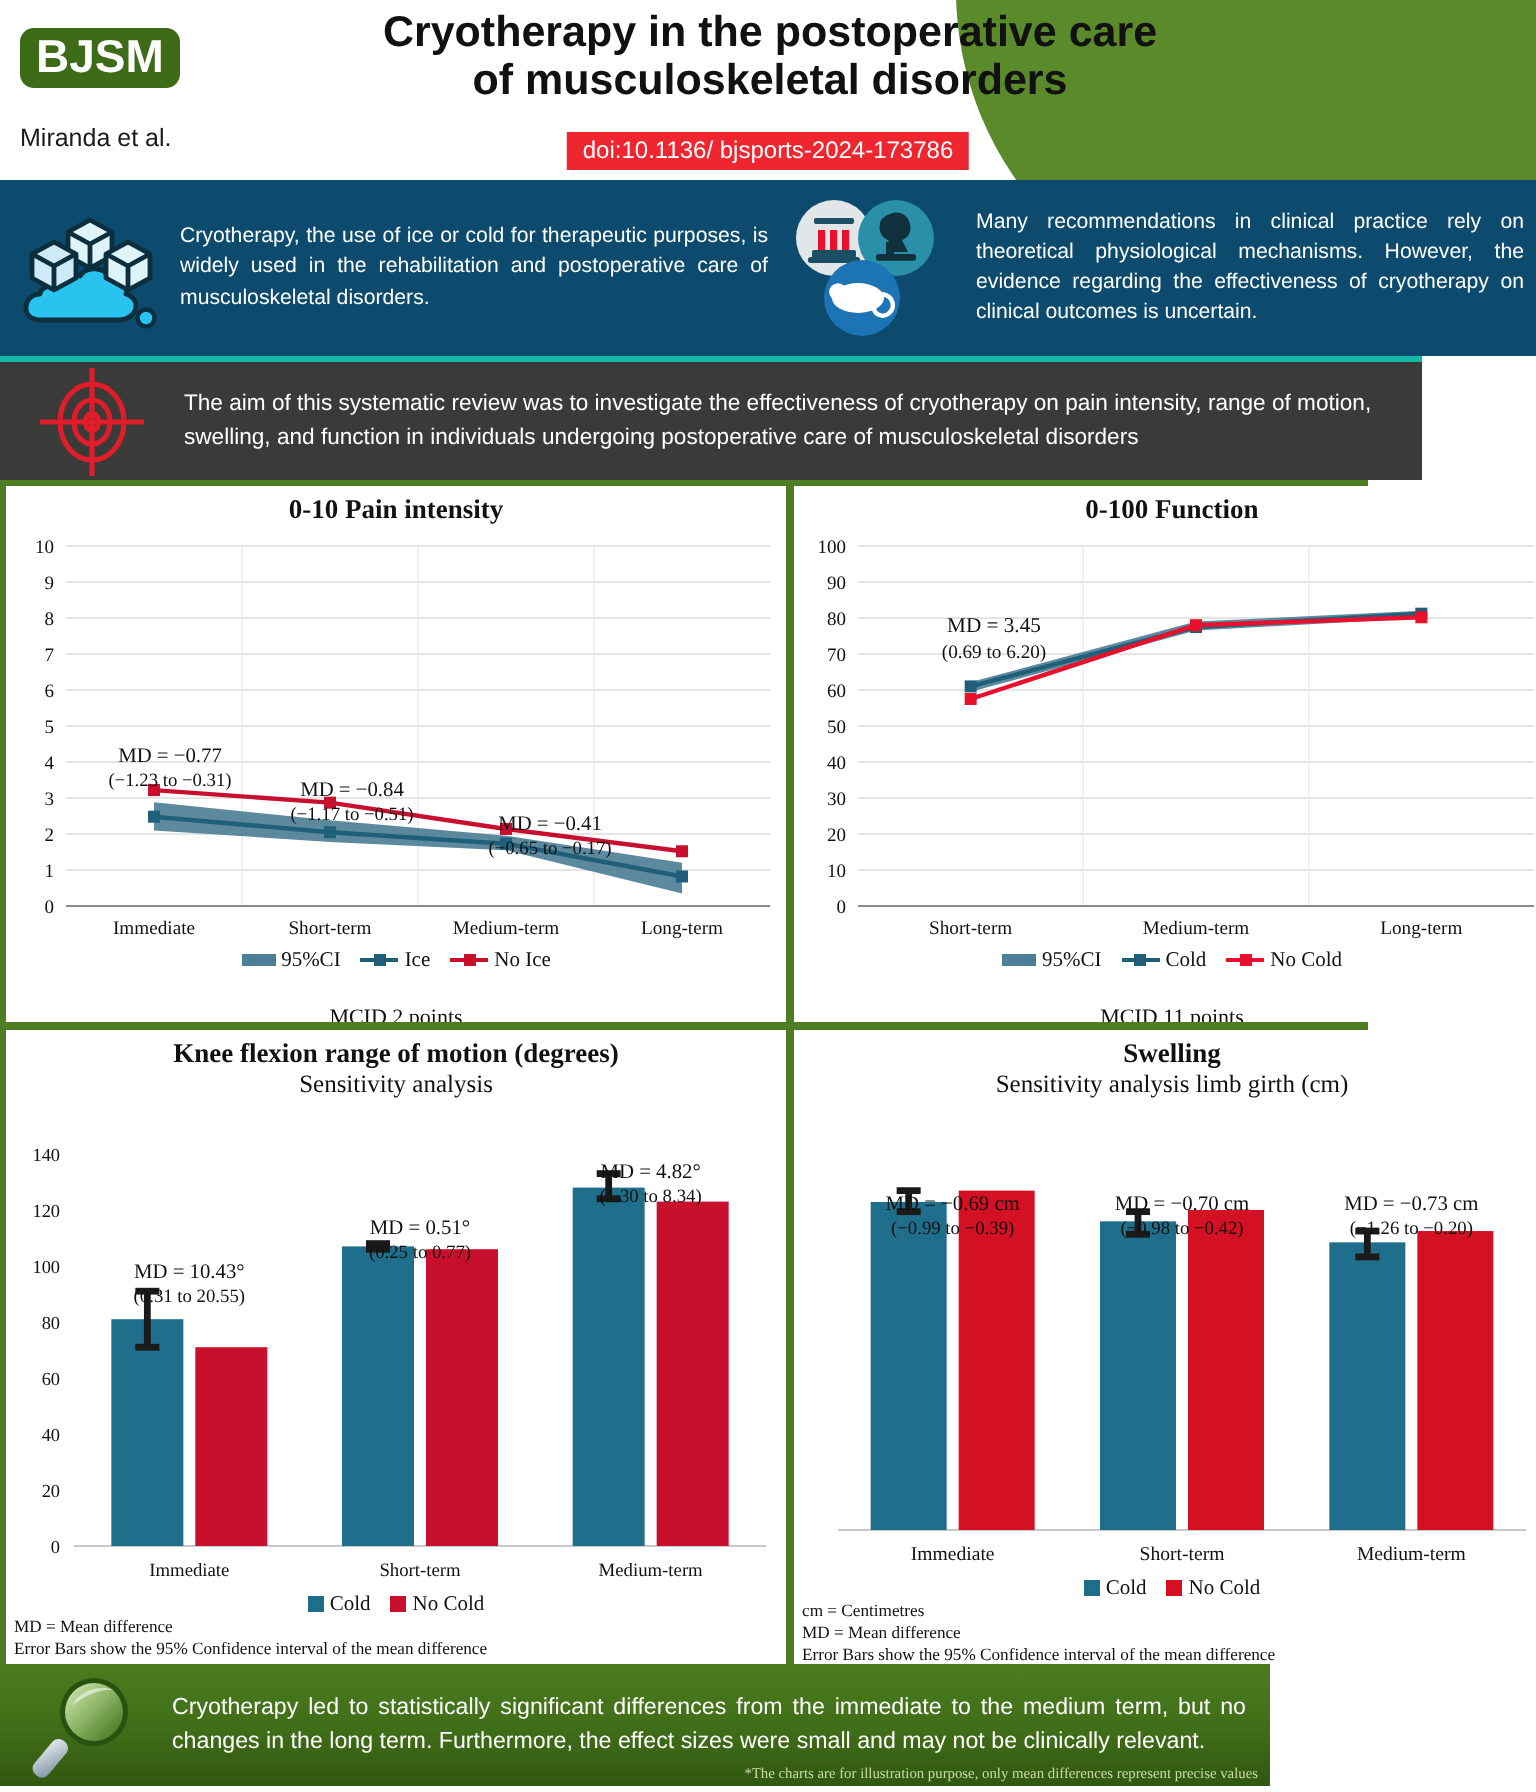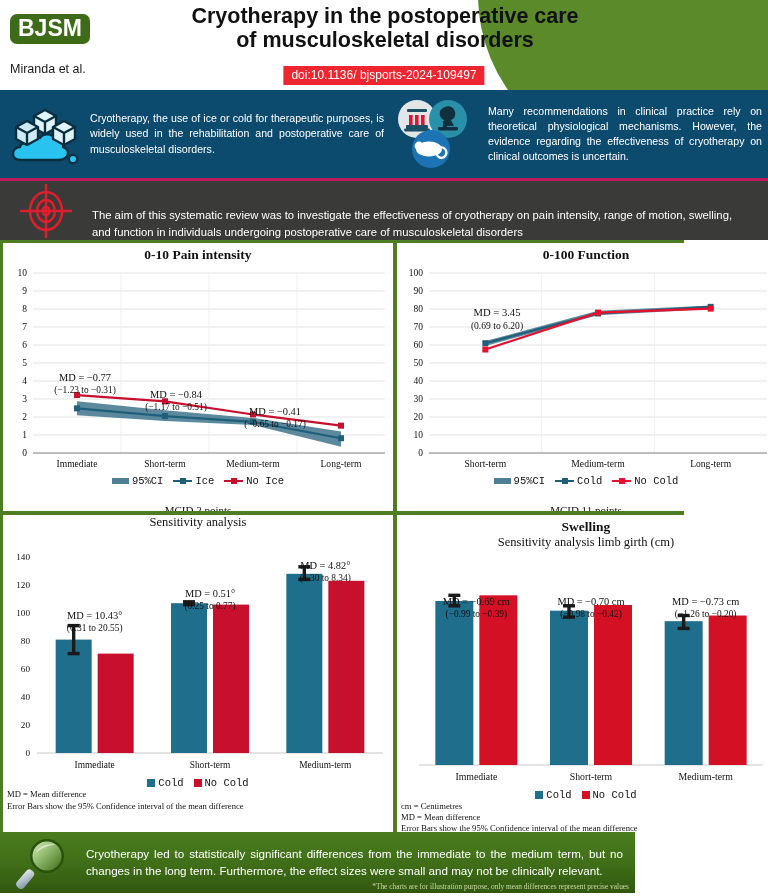--- a/index.html
+++ b/index.html
@@ -50,23 +50,23 @@
   .band-col.left{width:390px;padding:0 6px 0 4px;}
   .band-col.right{width:378px;padding:0 6px 0 0px;gap:12px;}
   .band-icon{flex:0 0 auto;width:86px;height:82px;display:flex;align-items:center;justify-content:center;}
   .band-text{
     flex:1 1 auto;color:#ffffff;font-size:10.6px;line-height:1.42;
     text-align:justify;font-family:"Liberation Sans", sans-serif;
   }
 
   
   .band-aim{
-    position:relative;width:768px;height:62px;background:#3a3a38;
-    display:flex;align-items:flex-end;box-sizing:border-box;
-    border-top:3px solid #be185d;
+    position:relative;width:711px;height:62px;background:#3a3a38;
+    display:flex;align-items:center;box-sizing:border-box;
+    border-top:3px solid #14b8a6;
   }
   .aim-icon{flex:0 0 auto;width:92px;height:58px;display:flex;align-items:center;justify-content:center;}
   .aim-text{
     flex:1 1 auto;color:#ffffff;font-size:11.3px;line-height:1.45;
     padding-right:14px;font-family:"Liberation Sans", sans-serif;
   }
 
   
   .charts{
     position:relative;width:684px;height:592px;
@@ -83,21 +83,21 @@
     font-size:13.5px;color:#111;margin:4px 0 0 0;line-height:1.15;
   }
   .cst{
     text-align:center;font-family:"Liberation Serif", serif;font-weight:normal;
     font-size:12.5px;color:#111;line-height:1.15;
   }
   .plot{position:relative;width:100%;}
   .plot svg{display:block;}
   .legend{
     display:flex;align-items:center;justify-content:center;gap:10px;
-    font-family:Liberation Mono, monospace;font-size:10.5px;color:#111;
+    font-family:Liberation Serif, serif;font-size:10.5px;color:#111;
   }
   .lg{display:flex;align-items:center;gap:3px;}
   .sw-band{width:17px;height:6px;background:#4f7f96;display:inline-block;}
   .sw-line{position:relative;width:19px;height:8px;display:inline-block;}
   .sw-line i{position:absolute;left:0;top:3px;width:19px;height:2.2px;display:block;}
   .sw-line b{position:absolute;left:6.5px;top:1px;width:6px;height:6px;display:block;}
   .sw-sq{width:8px;height:8px;display:inline-block;}
   .mcid{
     text-align:center;font-family:"Liberation Serif", serif;font-size:11px;color:#111;
     margin-top:17px;
@@ -129,21 +129,21 @@
 <div class="poster">
 
   <div class="header">
     <div class="header-curve"></div>
     <div class="logo">BJSM</div>
     <div class="authors">Miranda et al.</div>
     <div class="title">
       <span class="l1">Cryotherapy in the postoperative care</span>
       <span class="l2">of musculoskeletal disorders</span>
     </div>
-    <div class="doi">doi:10.1136/ bjsports-2024-109497</div>
+    <div class="doi">doi:10.1136/ bjsports-2024-173786</div>
   </div>
 
   <div class="band-green">
     <div class="band-col left">
       <div class="band-icon">
         <svg width="74" height="70" viewBox="0 0 74 70">
           <g stroke="#0b2f3f" stroke-width="2.4" stroke-linejoin="round">
             <path d="M10 48c-4 0-7 3-7 7s3 6 8 6h38c5 0 9-3 9-7 0-3-2-5-5-6 2-6-3-9-8-8-3-6-12-6-15-1-4-2-9 0-10 5-5-1-10 1-10 4z" fill="#29c3f0"></path>
             <g fill="#dff3fb">
               <path d="M24 17l11-6 11 6v12l-11 6-11-6z"></path>
@@ -350,20 +350,21 @@
               <i style="background:#e8112d"></i>
               <b style="background:#e8112d"></b>
             </span>
           <span>No Cold</span>
         </span>
       </div>
       <div class="mcid">MCID 11 points</div>
     </div>
 
     <div class="chart-cell">
+      <div class="ct">Knee flexion range of motion (degrees)</div>
       <div class="cst">Sensitivity analysis</div>
       <div class="plot">
         <svg id="svg-knee" width="388" height="248" viewBox="0 0 388 248">
             <text x="27" y="227.4" font-size="9.2" text-anchor="end" font-family="&quot;Liberation Serif&quot;, serif" fill="#111" font-weight="normal">0</text>
             <text x="27" y="199.4" font-size="9.2" text-anchor="end" font-family="&quot;Liberation Serif&quot;, serif" fill="#111" font-weight="normal">20</text>
             <text x="27" y="171.4" font-size="9.2" text-anchor="end" font-family="&quot;Liberation Serif&quot;, serif" fill="#111" font-weight="normal">40</text>
             <text x="27" y="143.4" font-size="9.2" text-anchor="end" font-family="&quot;Liberation Serif&quot;, serif" fill="#111" font-weight="normal">60</text>
             <text x="27" y="115.4" font-size="9.2" text-anchor="end" font-family="&quot;Liberation Serif&quot;, serif" fill="#111" font-weight="normal">80</text>
             <text x="27" y="87.4" font-size="9.2" text-anchor="end" font-family="&quot;Liberation Serif&quot;, serif" fill="#111" font-weight="normal">100</text>
             <text x="27" y="59.4" font-size="9.2" text-anchor="end" font-family="&quot;Liberation Serif&quot;, serif" fill="#111" font-weight="normal">120</text>

